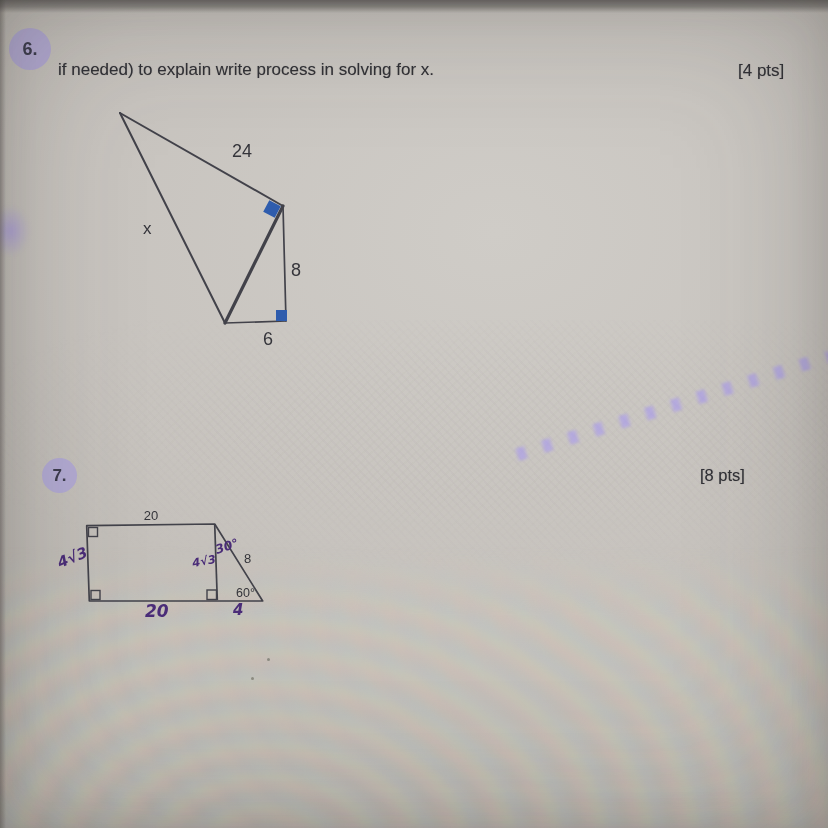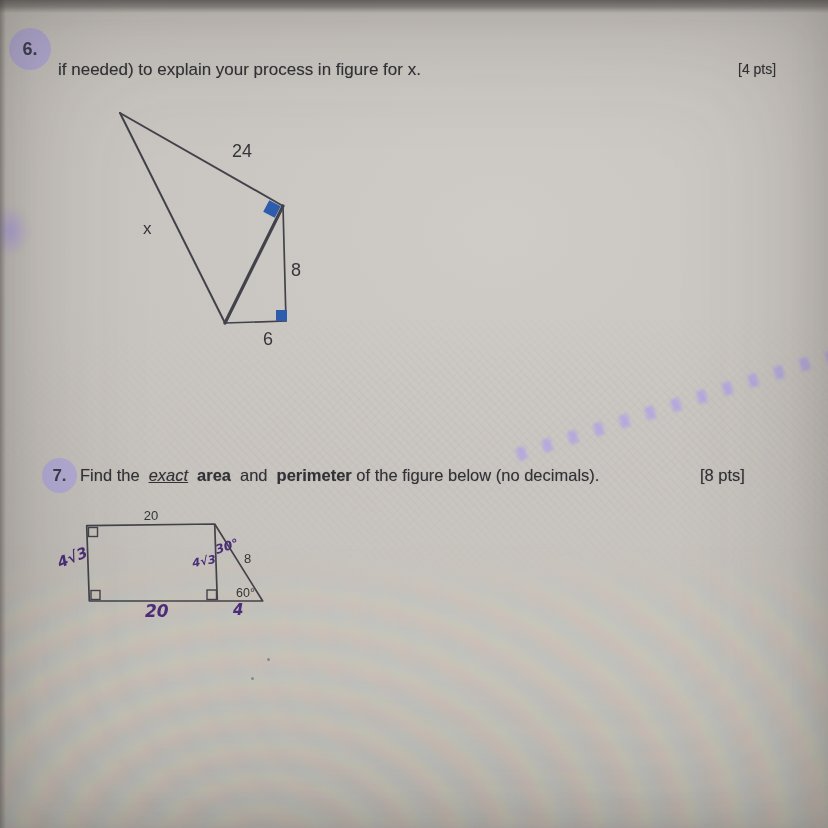--- a/index.html
+++ b/index.html
@@ -61,21 +61,21 @@
   .content{position:absolute;inset:0;z-index:3;}
   .badge{
     position:absolute;border-radius:50%;background:rgba(177,168,213,0.92);
     display:flex;align-items:center;justify-content:center;color:#3c3c4e;font-weight:bold;
   }
   .badge.q6{left:9px;top:28px;width:42px;height:42px;font-size:18px;}
   .badge.q7{left:42px;top:458px;width:35px;height:35px;font-size:17px;}
   .ptext{color:#313136;text-shadow:0 0 1px rgba(49,49,54,0.35);}
   .q6-line1{position:absolute;left:58px;top:35px;font-size:17px;white-space:nowrap;}
   .q6-line2{position:absolute;left:58px;top:60px;font-size:17px;white-space:nowrap;}
-  .q6-pts{position:absolute;left:738px;top:61px;font-size:14px;}
+  .q6-pts{position:absolute;left:738px;top:61px;font-size:17px;}
   .q7-line{position:absolute;left:80px;top:466px;font-size:16.5px;white-space:nowrap;}
   .q7-line .w-exact{font-style:italic;text-decoration:underline;margin-right:9px;}
   .q7-line .w-bold{font-weight:bold;}
   .q7-line .gap{margin-right:9px;}
   .q7-pts{position:absolute;left:700px;top:466px;font-size:16.5px;}
   .fig6{position:absolute;left:80px;top:95px;}
   .fig7{position:absolute;left:50px;top:500px;}
   svg text{text-shadow:none;}
 </style>
 </head>
@@ -90,21 +90,21 @@
   <div class="speck s1"></div>
   <div class="speck s2"></div>
   <div class="top-strip"></div>
   <div class="left-strip"></div>
 
   <div class="content">
 
     <div class="badge q6">
       <span>6.</span>
     </div>
-    <div class="q6-line2 ptext">if needed) to explain your process in figure for x.</div>
+    <div class="q6-line2 ptext">if needed) to explain write process in solving for x.</div>
     <div class="q6-pts ptext">[4 pts]</div>
 
     <svg class="fig6" width="240" height="270" viewBox="0 0 240 270">
       <g stroke="#42424a" fill="none" stroke-linecap="round">
         <line x1="40" y1="18" x2="203" y2="111" stroke-width="2"></line>
         <line x1="40" y1="18" x2="145" y2="228" stroke-width="2"></line>
         <line x1="145" y1="228" x2="203" y2="111" stroke-width="3.2"></line>
         <line x1="203" y1="111" x2="206" y2="226" stroke-width="1.7"></line>
         <line x1="145" y1="228" x2="206" y2="226" stroke-width="1.7"></line>
       </g>
@@ -114,21 +114,20 @@
         <text x="152" y="62" font-size="18">24</text>
         <text x="63" y="139" font-size="17">x</text>
         <text x="211" y="181" font-size="18">8</text>
         <text x="183" y="250" font-size="18">6</text>
       </g>
     </svg>
 
     <div class="badge q7">
       <span>7.</span>
     </div>
-    <div class="q7-line ptext"><span class="gap">Find the</span><span class="w-exact">exact</span><span class="w-bold gap">area</span><span class="gap">and</span><span class="w-bold">perimeter</span><span> </span><span>of the figure below (no decimals).</span></div>
     <div class="q7-pts ptext">[8 pts]</div>
 
     <svg class="fig7" width="250" height="135" viewBox="0 0 250 135">
       <g stroke="#42424a" stroke-width="1.7" fill="none" stroke-linejoin="round">
         <polygon points="36.7,25.7 164.7,24 212.7,101 39.3,101"></polygon>
         <line x1="164.7" y1="24" x2="167.3" y2="100"></line>
       </g>
       <g stroke="#42424a" stroke-width="1.4" fill="none">
         <rect x="38.5" y="27.5" width="9" height="9"></rect>
         <rect x="41" y="90.5" width="9" height="9"></rect>

